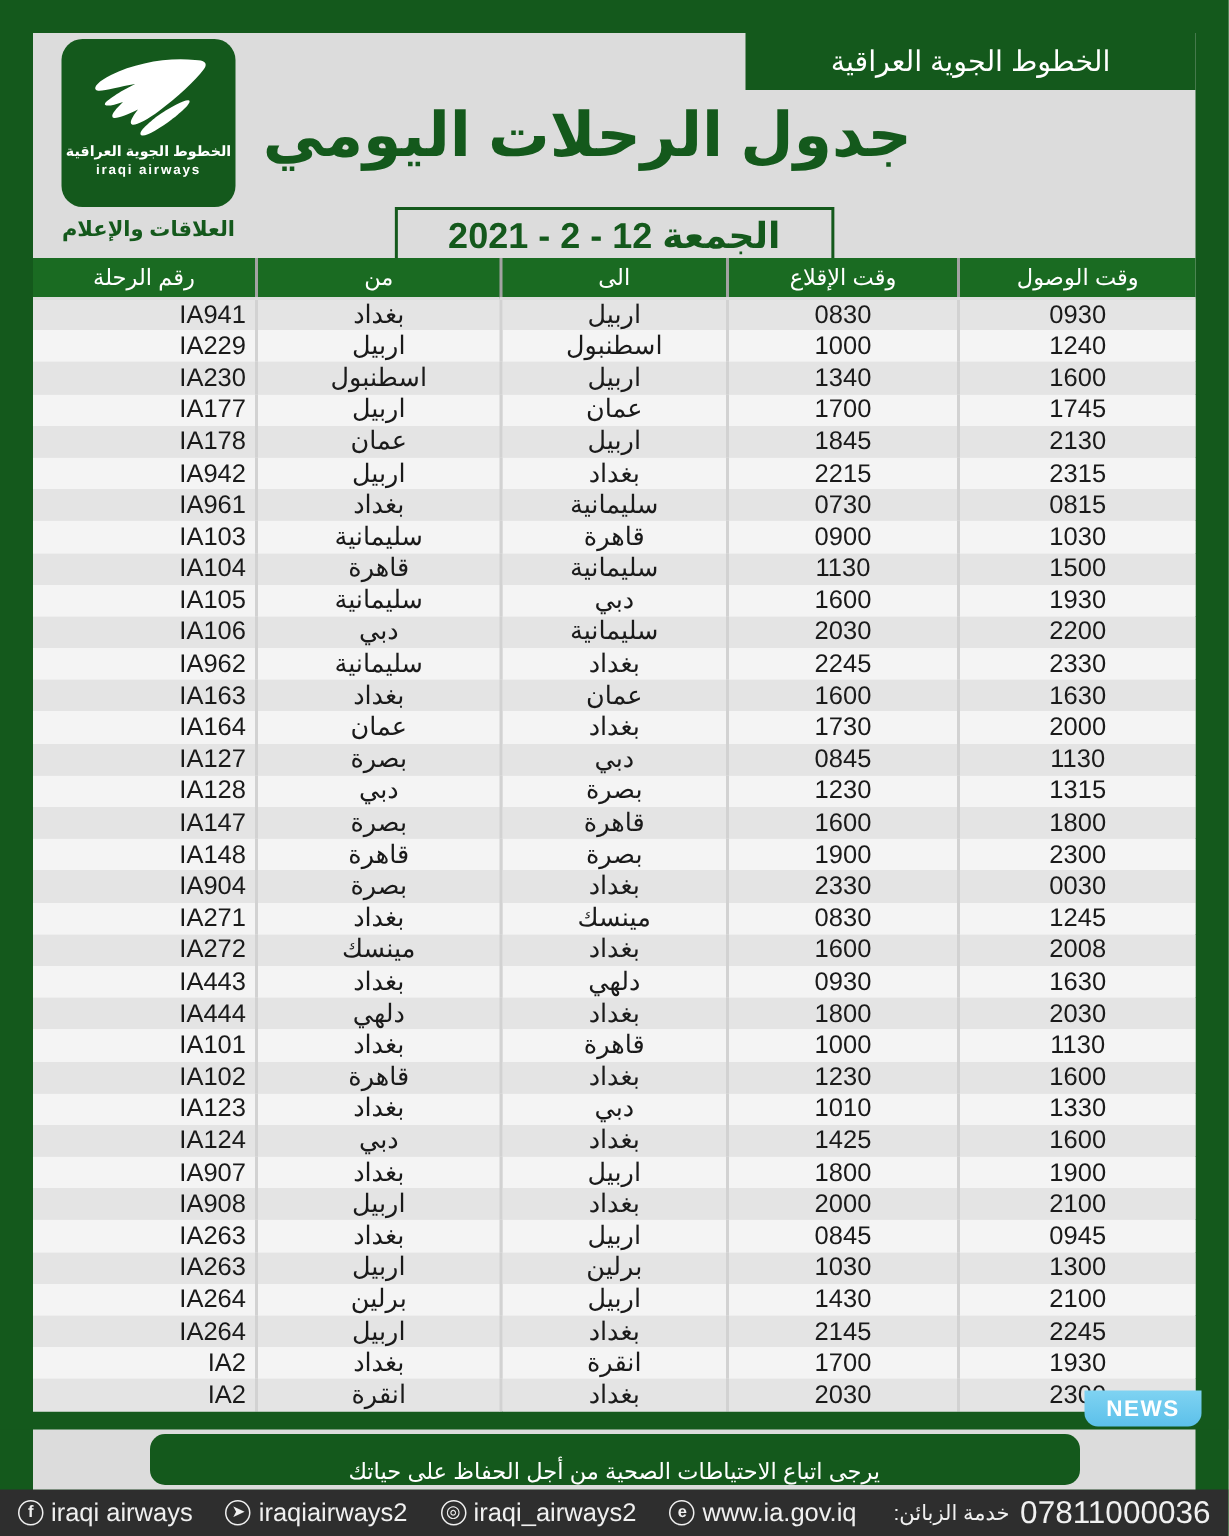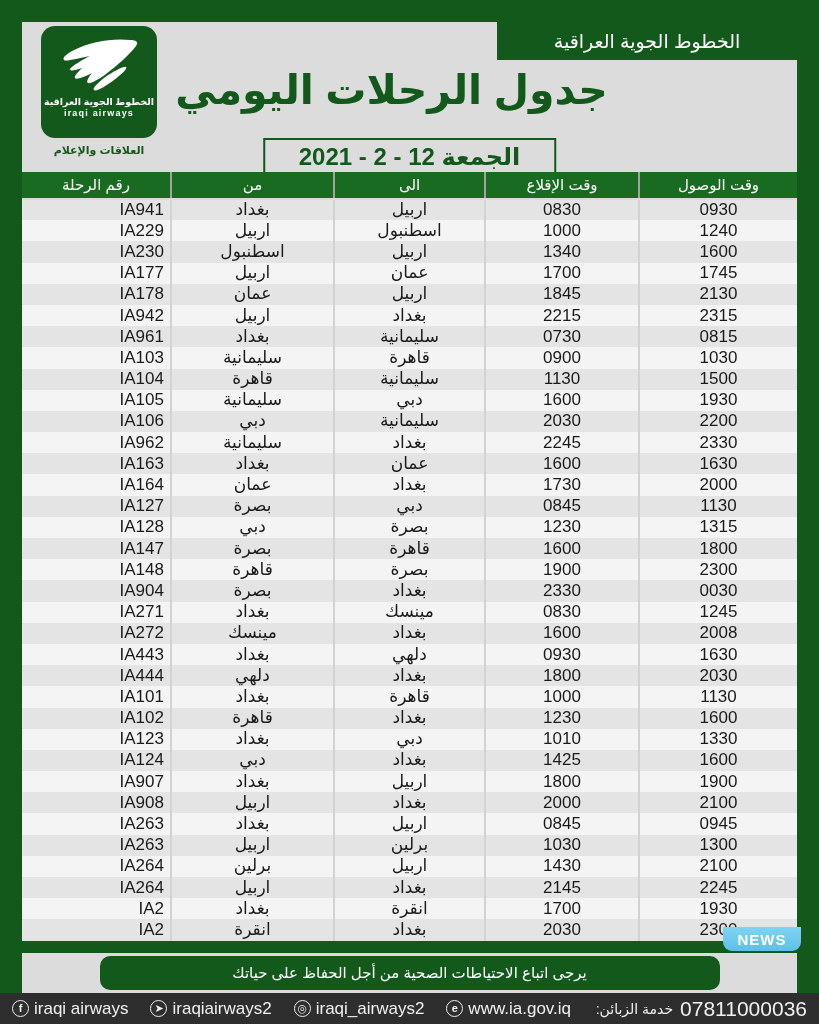--- a/index.html
+++ b/index.html
@@ -89,21 +89,21 @@
   }
   .logo-en {
     color: #ffffff;
     font-size: 9px;
     font-weight: bold;
     letter-spacing: 1.2px;
     margin-top: 1px;
   }
   .logo-dept {
     color: #14591c;
-    font-size: 11px;
+    font-size: 14px;
     font-weight: bold;
     margin-top: 6px;
     white-space: nowrap;
   }
 
   .title-main {
     position: absolute;
     left: 0; right: 0;
     top: 66px;
     text-align: center;
@@ -237,21 +237,21 @@
     align-items: center;
     justify-content: center;
   }
   .notice-pill {
     background: #14591c;
     color: #ffffff;
     border-radius: 10px;
     height: 34px;
     width: 620px;
     display: flex;
-    align-items: center;
+    align-items: flex-end;
     justify-content: center;
     font-size: 15px;
   }
 
   
   .footer {
     flex: 0 0 31px;
     background: #2e2e2e;
     display: flex;
     align-items: center;

